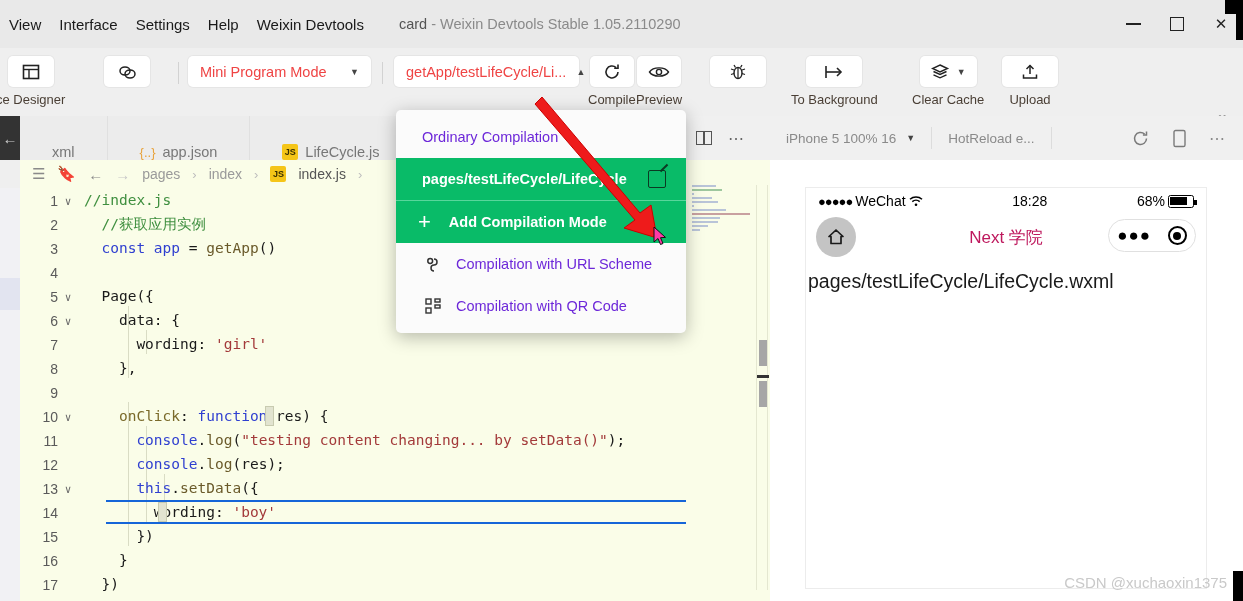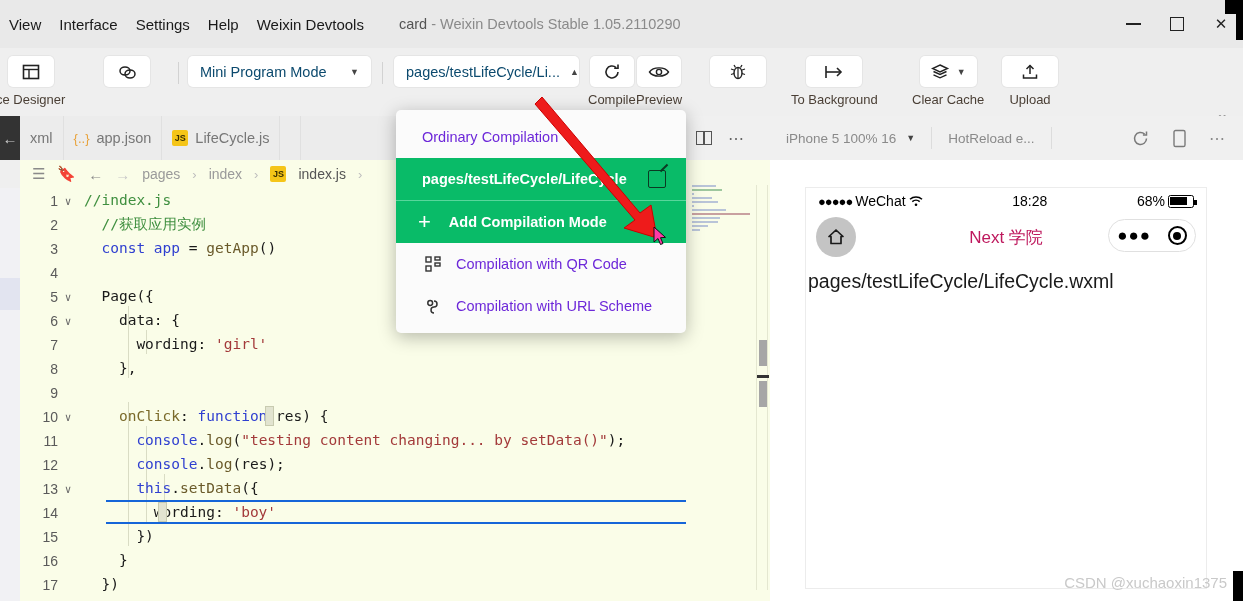--- a/index.html
+++ b/index.html
@@ -69,40 +69,40 @@
     font-size: 13px; color: #4a3f35; margin-top: 5px; white-space: nowrap;
   }
   .sep {
     position: absolute; top: 14px; width: 1px; height: 22px; background: #d2d2d2;
   }
   .combo {
     background: #fff; border-radius: 5px; height: 31px;
     display: flex; align-items: center; justify-content: space-between;
     padding: 0 12px; box-shadow: 0 0 0 1px rgba(0,0,0,0.04);
   }
-  .combo-text { font-size: 14.5px; color: #0c4a6e; white-space: nowrap; }
+  .combo-text { font-size: 14.5px; color: #ef4444; white-space: nowrap; }
   .caret { font-size: 9px; color: #444; margin-left: 10px; }
   .chev-more {
     position: absolute; right: 14px; top: 58px; font-size: 20px; color: #9a9a9a;
   }
 
   
   .rail {
     position: absolute; left: 0; top: 116px; width: 20px; height: 44px;
     background: #333333; display: flex; align-items: center; justify-content: center;
     color: #cfcfcf; font-size: 15px;
   }
 
   
   .tabstrip {
     position: absolute; left: 20px; top: 116px; width: 660px; height: 44px;
     background: #ececec; display: flex; align-items: stretch;
   }
   .etab {
-    display: flex; align-items: center; gap: 7px; padding: 0 10px;
+    display: flex; align-items: flex-end; gap: 7px; padding: 0 32px;
     font-size: 14.5px; color: #777; white-space: nowrap;
     border-right: 1px solid #e0e0e0;
   }
   .badge-js {
     width: 16px; height: 16px; background: #f5c518; color: #3b3000;
     font-size: 9px; font-weight: bold; border-radius: 2px;
     display: flex; align-items: center; justify-content: center;
   }
   .badge-json { color: #e8a33d; font-size: 13px; }
 
@@ -336,21 +336,21 @@
     <div class="sep" style="left:178px;"></div>
 
     <div class="combo" style="position:absolute; left:188px; top:8px; width:183px;">
       <span class="combo-text">Mini Program Mode</span>
       <span class="caret">▼</span>
     </div>
 
     <div class="sep" style="left:382px;"></div>
 
     <div class="combo" style="position:absolute; left:394px; top:8px; width:185px;">
-      <span class="combo-text">pages/testLifeCycle/Li...</span>
+      <span class="combo-text">getApp/testLifeCycle/Li...</span>
       <span class="caret">▲</span>
     </div>
 
     <div class="tool" style="left:588px;">
       <div class="tool-btn" style="min-width:44px;">
         <svg width="20" height="20" viewBox="0 0 20 20">
           <path d="M16 10 a6 6 0 1 1 -1.9 -4.4" fill="none" stroke="#222" stroke-width="1.6"></path>
           <path d="M16 2.5 L16 6.3 L12.2 6.3" fill="none" stroke="#222" stroke-width="1.6"></path>
         </svg>
       </div>
@@ -581,37 +581,37 @@
       <span>pages/testLifeCycle/LifeCycle</span>
       <span class="edit-sq"></span>
     </div>
     <div class="sel-div"></div>
     <div class="mrow sel2">
       <span style="font-size:22px; font-weight:normal;">+</span>
       <span>Add Compilation Mode</span>
     </div>
     <div class="mrow">
       <span class="mi">
+        <svg width="16" height="18" viewBox="0 0 16 18">
+          <path d="M9 4 a3 3 0 0 1 0 6 a3 3 0 0 0 0 6" fill="none" stroke="#333" stroke-width="1.5"></path>
+          <circle cx="5.2" cy="6" r="2.4" fill="none" stroke="#333" stroke-width="1.5"></circle>
+        </svg>
+      </span>
+      <span>Compilation with URL Scheme</span>
+    </div>
+    <div class="mrow">
+      <span class="mi">
         <svg width="16" height="16" viewBox="0 0 16 16">
           <rect x="1" y="1" width="5" height="5" fill="none" stroke="#333" stroke-width="1.4"></rect>
           <rect x="10" y="1" width="5" height="3" fill="none" stroke="#333" stroke-width="1.4"></rect>
           <rect x="1" y="10" width="5" height="5" fill="none" stroke="#333" stroke-width="1.4"></rect>
           <rect x="10" y="7" width="5" height="3" fill="none" stroke="#333" stroke-width="1.4"></rect>
         </svg>
       </span>
       <span>Compilation with QR Code</span>
-    </div>
-    <div class="mrow">
-      <span class="mi">
-        <svg width="16" height="18" viewBox="0 0 16 18">
-          <path d="M9 4 a3 3 0 0 1 0 6 a3 3 0 0 0 0 6" fill="none" stroke="#333" stroke-width="1.5"></path>
-          <circle cx="5.2" cy="6" r="2.4" fill="none" stroke="#333" stroke-width="1.5"></circle>
-        </svg>
-      </span>
-      <span>Compilation with URL Scheme</span>
     </div>
   </div>
 
   <svg class="arrow" width="180" height="150" viewBox="0 0 180 150">
     <path d="M22 2 L120 118 L131 110 L137 143 L104 133 L115 125 L15 9 Z" fill="#ee1b1b"></path>
     <path d="M22 2 L120 118 L131 110 L137 143 L104 133 L115 125 L15 9 Z" fill="none" stroke="#cc0000" stroke-width="1"></path>
   </svg>
   <svg class="cursor-ptr" width="16" height="22" viewBox="0 0 16 22">
     <path d="M1 1 L1 16 L5 12.5 L7.5 18.5 L10 17.5 L7.5 11.7 L12.5 11.4 Z" fill="#ff3aa8" stroke="#111" stroke-width="1"></path>
   </svg>

